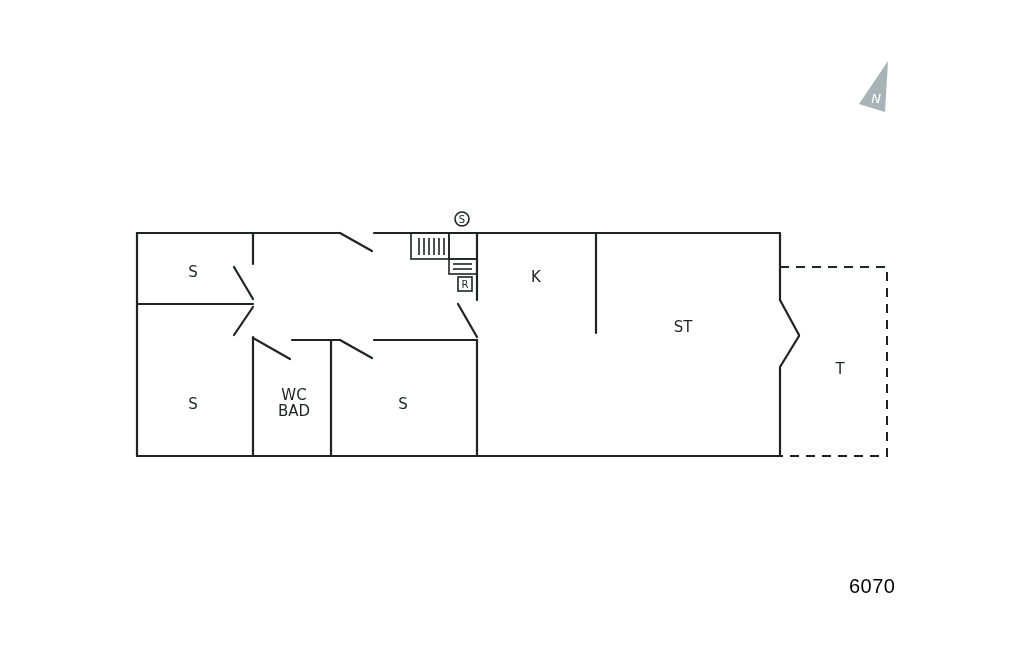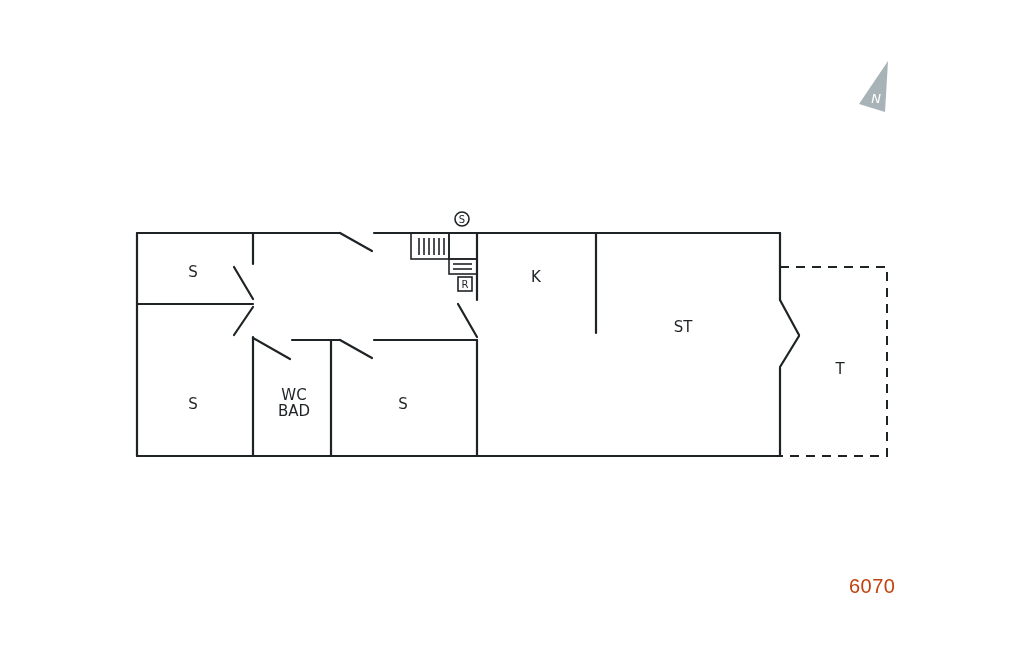--- a/index.html
+++ b/index.html
@@ -3,21 +3,21 @@
   <meta charset="utf-8">
   <style>
     html, body { margin: 0; padding: 0; background: #ffffff; }
     body { width: 1024px; height: 652px; position: relative; overflow: hidden; font-family: "DejaVu Sans", sans-serif; }
     svg { position: absolute; left: 0; top: 0; }
     .wall { stroke: #1e2326; stroke-width: 2.2; fill: none; stroke-linecap: round; }
     .thin { stroke: #1e2326; stroke-width: 1.6; fill: none; }
     .dash { stroke: #1e2326; stroke-width: 2; fill: none; stroke-dasharray: 9 7; }
     .label { font-family: "DejaVu Sans", sans-serif; font-size: 15px; fill: #1e2326; text-anchor: middle; }
     .small { font-family: "DejaVu Sans", sans-serif; font-size: 10px; fill: #1e2326; text-anchor: middle; }
-    .ref { position: absolute; left: 849px; top: 575px; font-family: "Liberation Sans", sans-serif; font-size: 20px; color: #c2410c; letter-spacing: 0.5px; }
+    .ref { position: absolute; left: 849px; top: 575px; font-family: "Liberation Sans", sans-serif; font-size: 20px; color: #000000; letter-spacing: 0.5px; }
     .north-label { font-family: "DejaVu Sans", sans-serif; font-size: 13px; font-style: italic; fill: #ffffff; text-anchor: middle; }
   </style>
 </head>
 <body>
 
 <svg width="1024" height="652" viewBox="0 0 1024 652">
 
   <g>
     <polygon points="888,61 885,112 859,104" fill="#a7b3b6"></polygon>
     <text class="north-label" x="876" y="103">N</text>

